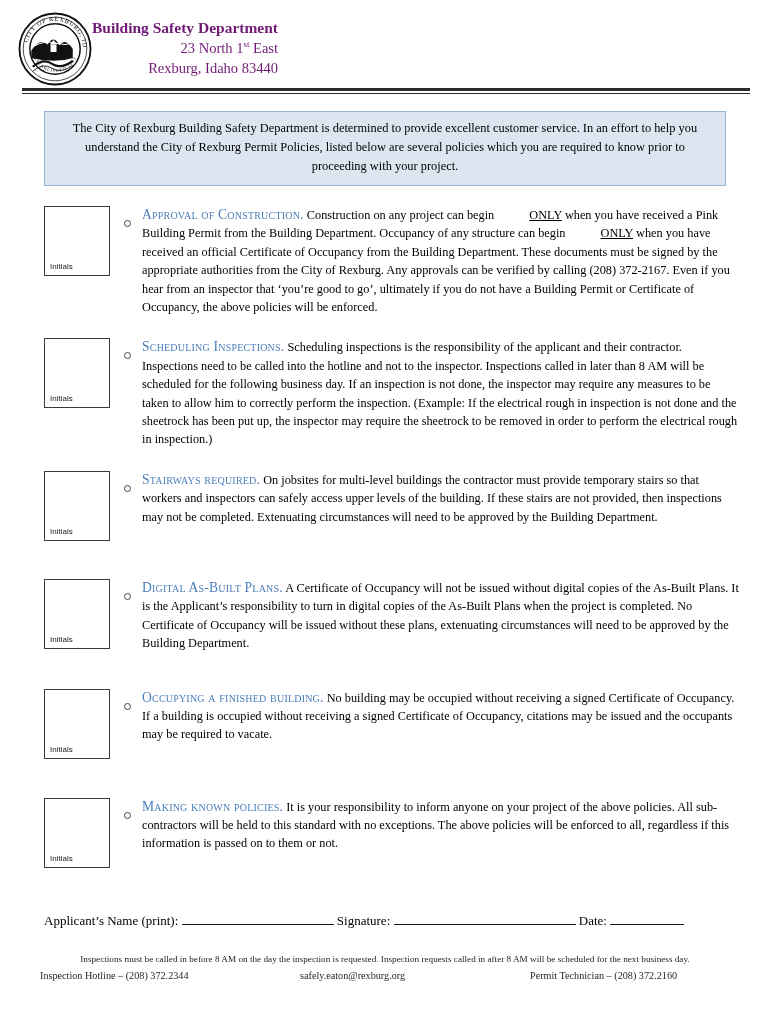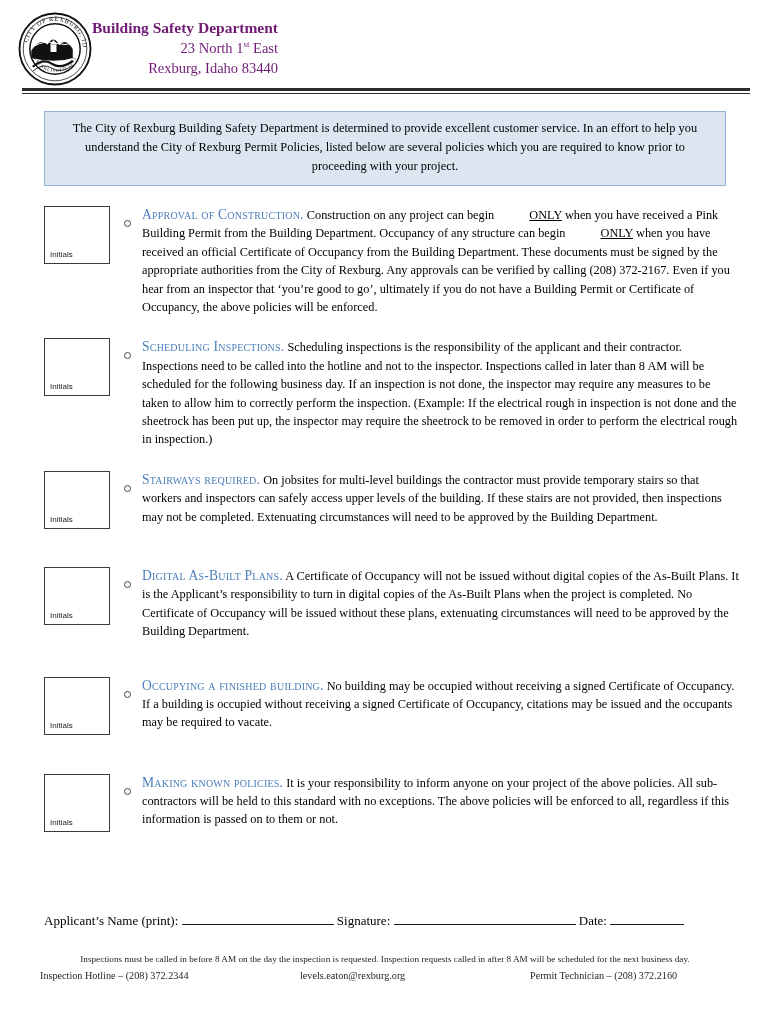--- a/index.html
+++ b/index.html
@@ -141,21 +141,21 @@
     display: flex;
     align-items: flex-start;
     margin-bottom: 14px;
   }
   .initials-cell {
     flex: 0 0 68px;
     padding-top: 2px;
   }
   .initials-box {
     width: 66px;
-    height: 58px;
+    height: 70px;
     border: 1px solid #3b3b3b;
     box-sizing: border-box;
     position: relative;
     background: #fff;
   }
   .initials-box .lbl {
     position: absolute;
     left: 5px;
     bottom: 4px;
     font-family: "Liberation Sans", sans-serif;
@@ -380,18 +380,18 @@
     <span>Signature:</span>
     <span class="sigline sig-sign"></span>
     <span>Date:</span>
     <span class="sigline sig-date"></span>
   </div>
 
   <div class="footer">
     <div class="note">Inspections must be called in before 8 AM on the day the inspection is requested. Inspection requests called in after 8 AM will be scheduled for the next business day.</div>
     <div class="contacts">
       <div class="c1">Inspection Hotline – (208) 372.2344</div>
-      <div class="c2">levels.eaton@rexburg.org</div>
+      <div class="c2">safely.eaton@rexburg.org</div>
       <div class="c3">Permit Technician – (208) 372.2160</div>
     </div>
   </div>
 
 </div>
 
 </body></html>

